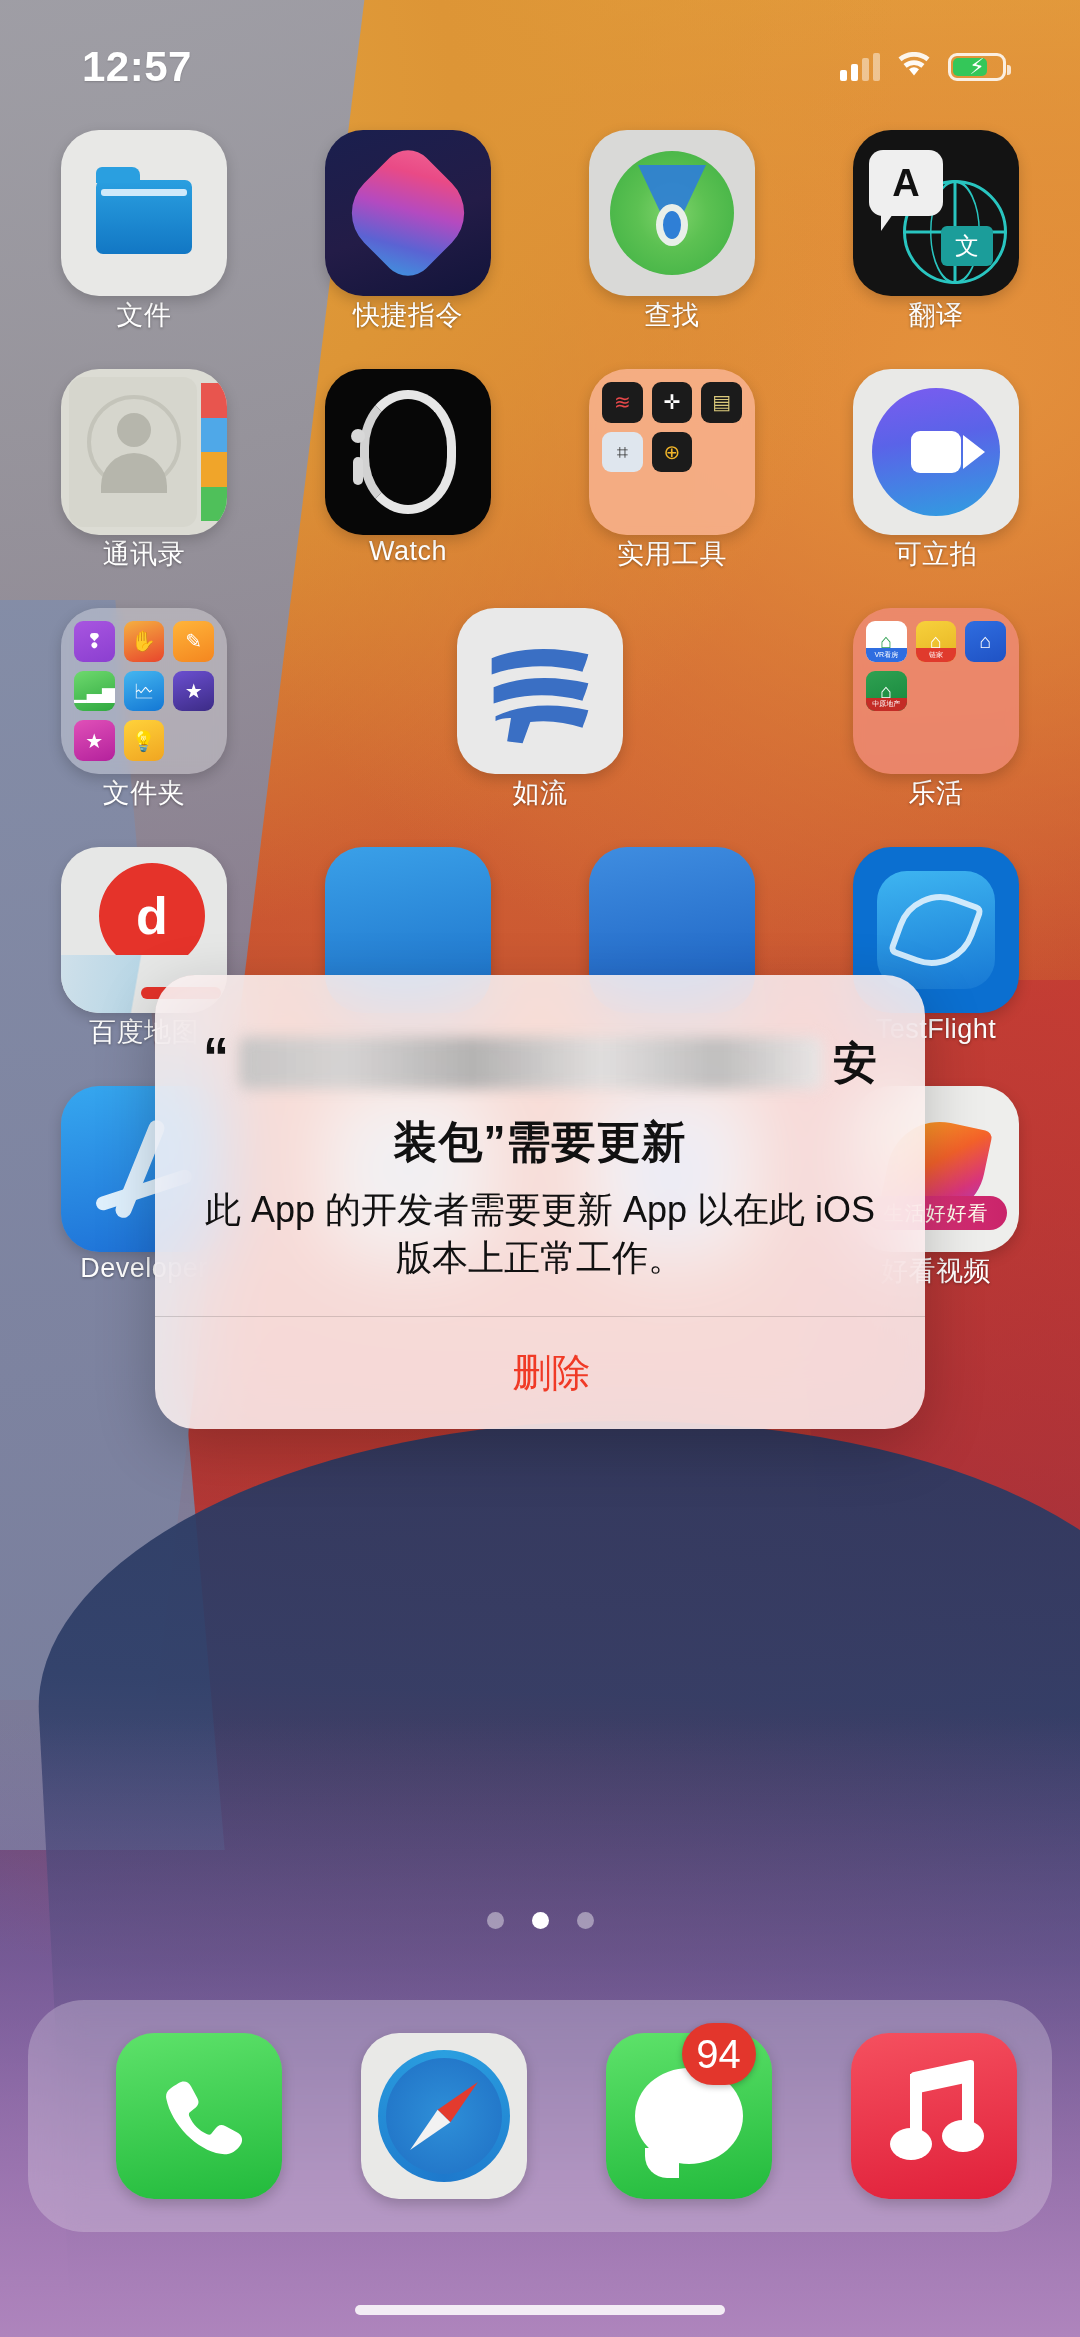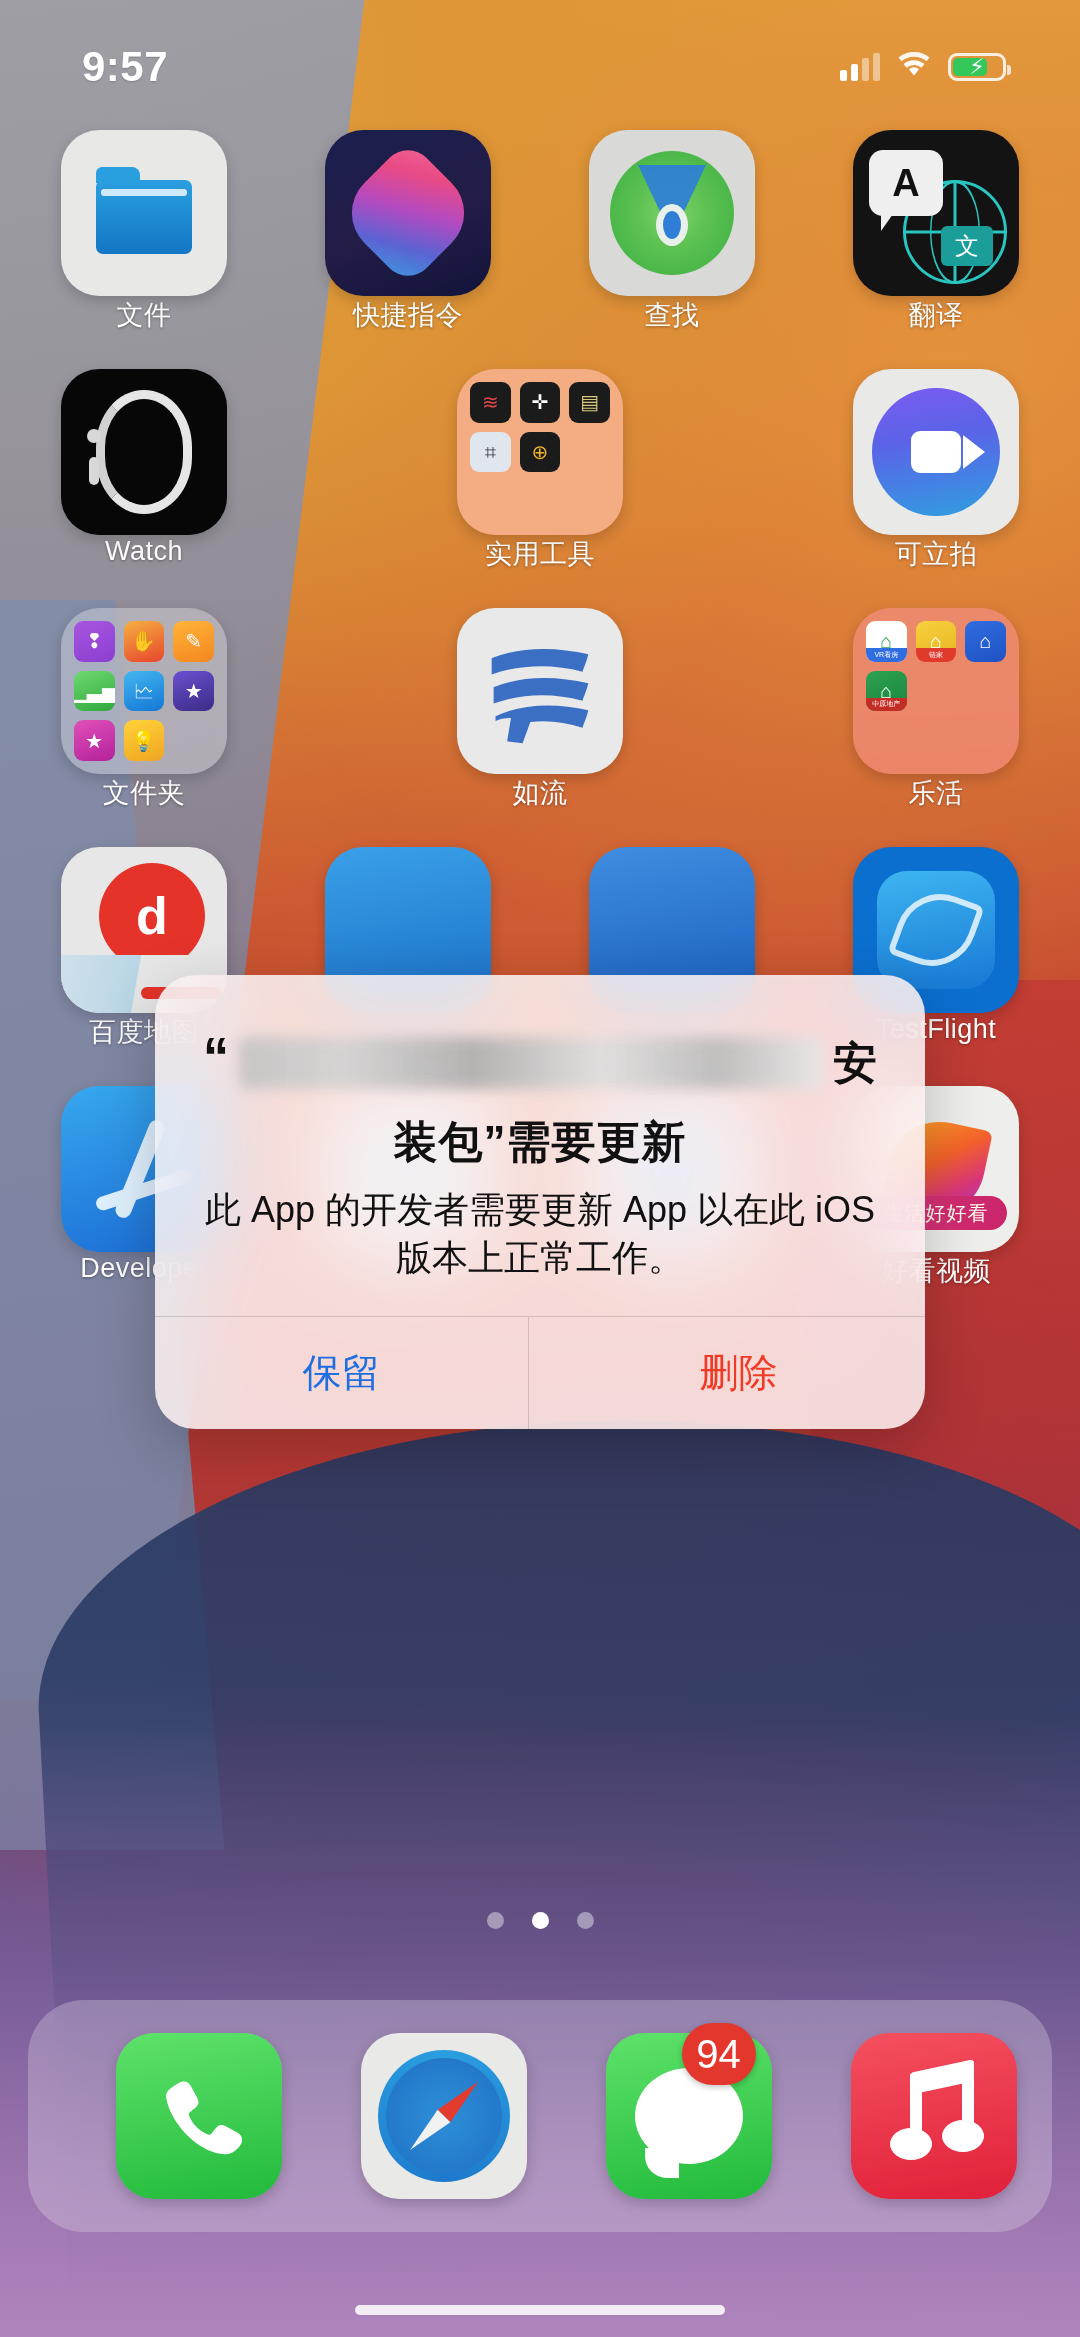--- a/index.html
+++ b/index.html
@@ -283,21 +283,21 @@
 
 <div id="screen">
 
   <div class="facet" id="facet-left"></div>
   <div class="facet" id="facet-left2"></div>
   <div class="facet" id="facet-right"></div>
   <div class="facet" id="facet-bottom"></div>
   <div class="facet" id="facet-botglow"></div>
 
   <div id="statusbar">
-    <div id="status-time">9:57</div>
+    <div id="status-time">12:57</div>
     <div id="status-right">
       <span class="bars">
           <i></i>
           <i></i>
           <i></i>
           <i></i>
         </span>
       <span>
         <svg width="34" height="26" viewBox="0 0 34 26">
             <path d="M17 23.5l-5-6.2a8 8 0 0 1 10 0z" fill="#fff"></path>
@@ -342,20 +342,35 @@
             <div class="gl2"></div>
             <div class="zh">文</div>
             <div class="bub">A</div>
         </div>
         <div class="label">翻译</div>
       </div>
     </div>
 
     <div class="row">
       <div class="app">
+        <div class="icon ic-contacts">
+          <div class="card"></div>
+            <div class="circ"></div>
+            <div class="head"></div>
+            <div class="body"></div>
+          <div class="tabs">
+              <span style="background:#e8554e"></span>
+              <span style="background:#4fa8e8"></span>
+              <span style="background:#f0a52a"></span>
+              <span style="background:#4fc05a"></span>
+            </div>
+        </div>
+        <div class="label">通讯录</div>
+      </div>
+      <div class="app">
         <div class="icon ic-watch">
           <div class="band">
               <div class="crown"></div>
               <div class="crown2"></div>
             </div>
         </div>
         <div class="label">Watch</div>
       </div>
       <div class="app">
         <div class="icon folder ic-utilfolder">
@@ -563,19 +578,18 @@
       <div id="alert-body">
         <div id="alert-title-line">
           <span id="alert-quote-open">“</span>
           <span id="alert-appname-blur"></span>
           <span id="alert-title-tail">安</span>
         </div>
         <div id="alert-title-2">装包”需要更新</div>
         <div id="alert-message">此 App 的开发者需要更新 App 以在此 iOS 版本上正常工作。</div>
       </div>
       <div id="alert-buttons">
-        <div class="alert-btn" id="alert-btn-keep">保留</div>
         <div class="alert-btn" id="alert-btn-delete">删除</div>
       </div>
     </div>
   </div>
 
 </div>
 
 </body></html>

